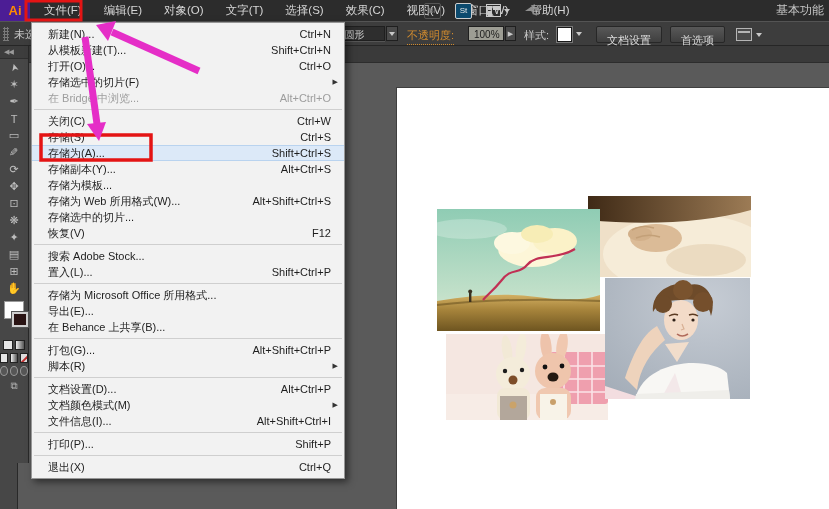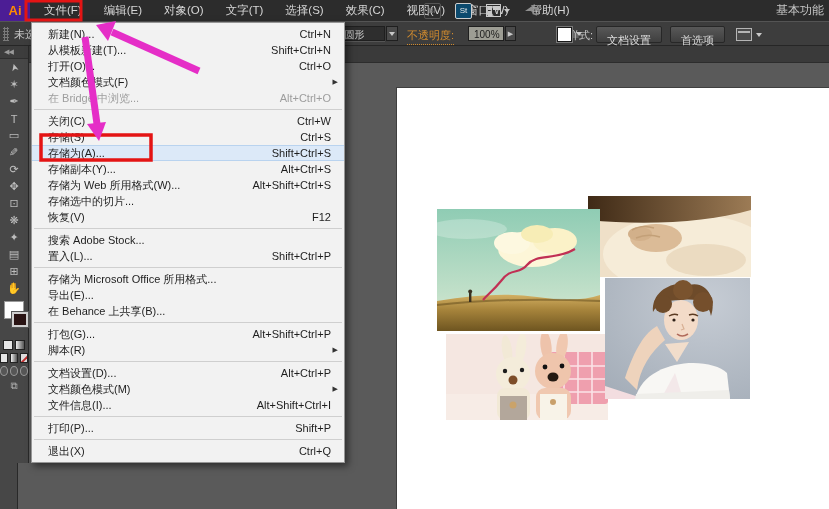--- a/index.html
+++ b/index.html
@@ -36,21 +36,21 @@
   .combo-btn{position:absolute;left:386px;top:4px;width:12px;height:15px;background:#4a4a4a;
              border:1px solid #1f1f1f;display:flex;align-items:center;justify-content:center;box-sizing:border-box;}
   .opacity-label{position:absolute;left:407px;top:6px;color:#cf8a2e;font-size:11px;
                  border-bottom:1px dotted #cf8a2e;padding-bottom:1px;}
   .opacity-field{position:absolute;left:468px;top:4px;width:36px;height:15px;background:#9d9d94;
                  border:1px solid #1f1f1f;color:#1c1c1c;font-size:10px;line-height:15px;
                  padding-left:5px;box-sizing:border-box;}
   .opacity-step{position:absolute;left:505px;top:4px;width:11px;height:15px;background:#4a4a4a;
                 border:1px solid #1f1f1f;color:#c9c9c9;font-size:7px;display:flex;align-items:center;
                 justify-content:center;box-sizing:border-box;}
-  .style-label{position:absolute;left:524px;top:6px;color:#c9c9c9;font-size:11px;margin-left:44px;}
+  .style-label{position:absolute;left:524px;top:6px;color:#c9c9c9;font-size:11px;}
   .style-swatch{position:absolute;left:557px;top:5px;width:13px;height:13px;background:#fff;
                 border:1px solid #1a1a1a;box-shadow:0 0 0 1px #777;}
   .style-caret{position:absolute;left:576px;top:10px;}
   .bar-btn{position:absolute;top:4px;height:17px;background:linear-gradient(#585858,#3f3f3f);
            border:1px solid #272727;border-radius:2px;color:#dcdcdc;font-size:11px;
            line-height:15px;padding:6px 10px;box-sizing:border-box;}
   .panel-mini{position:absolute;left:672px;top:6px;display:flex;align-items:center;gap:4px;}
   .panel-mini .pm{width:14px;height:11px;border:1px solid #b5b5b5;background:#4a4a4a;position:relative;}
   .panel-mini .pm:before{content:"";position:absolute;left:1px;top:2px;right:1px;height:2px;background:#b5b5b5;}
   
@@ -355,21 +355,21 @@
   </div>
       <div class="fm-row">
     <span class="fm-label">从模板新建(T)...</span>
     <span class="fm-short">Shift+Ctrl+N</span>
   </div>
       <div class="fm-row">
     <span class="fm-label">打开(O)...</span>
     <span class="fm-short">Ctrl+O</span>
   </div>
       <div class="fm-row">
-    <span class="fm-label">文档颜色模式(F)</span>
+    <span class="fm-label">存储选中的切片(F)</span>
     <span class="fm-short"></span>
   <span class="fm-sub">▶</span>
       </div>
       <div class="fm-row disabled">
     <span class="fm-label">在 Bridge 中浏览...</span>
     <span class="fm-short">Alt+Ctrl+O</span>
   </div>
       <div class="fm-sep"></div>
       <div class="fm-row">
     <span class="fm-label">关闭(C)</span>
@@ -379,20 +379,24 @@
     <span class="fm-label">存储(S)</span>
     <span class="fm-short">Ctrl+S</span>
   </div>
       <div class="fm-row hl">
     <span class="fm-label">存储为(A)...</span>
     <span class="fm-short">Shift+Ctrl+S</span>
   </div>
       <div class="fm-row">
     <span class="fm-label">存储副本(Y)...</span>
     <span class="fm-short">Alt+Ctrl+S</span>
+  </div>
+      <div class="fm-row">
+    <span class="fm-label">存储为模板...</span>
+    <span class="fm-short"></span>
   </div>
       <div class="fm-row">
     <span class="fm-label">存储为 Web 所用格式(W)...</span>
     <span class="fm-short">Alt+Shift+Ctrl+S</span>
   </div>
       <div class="fm-row">
     <span class="fm-label">存储选中的切片...</span>
     <span class="fm-short"></span>
   </div>
       <div class="fm-row">

